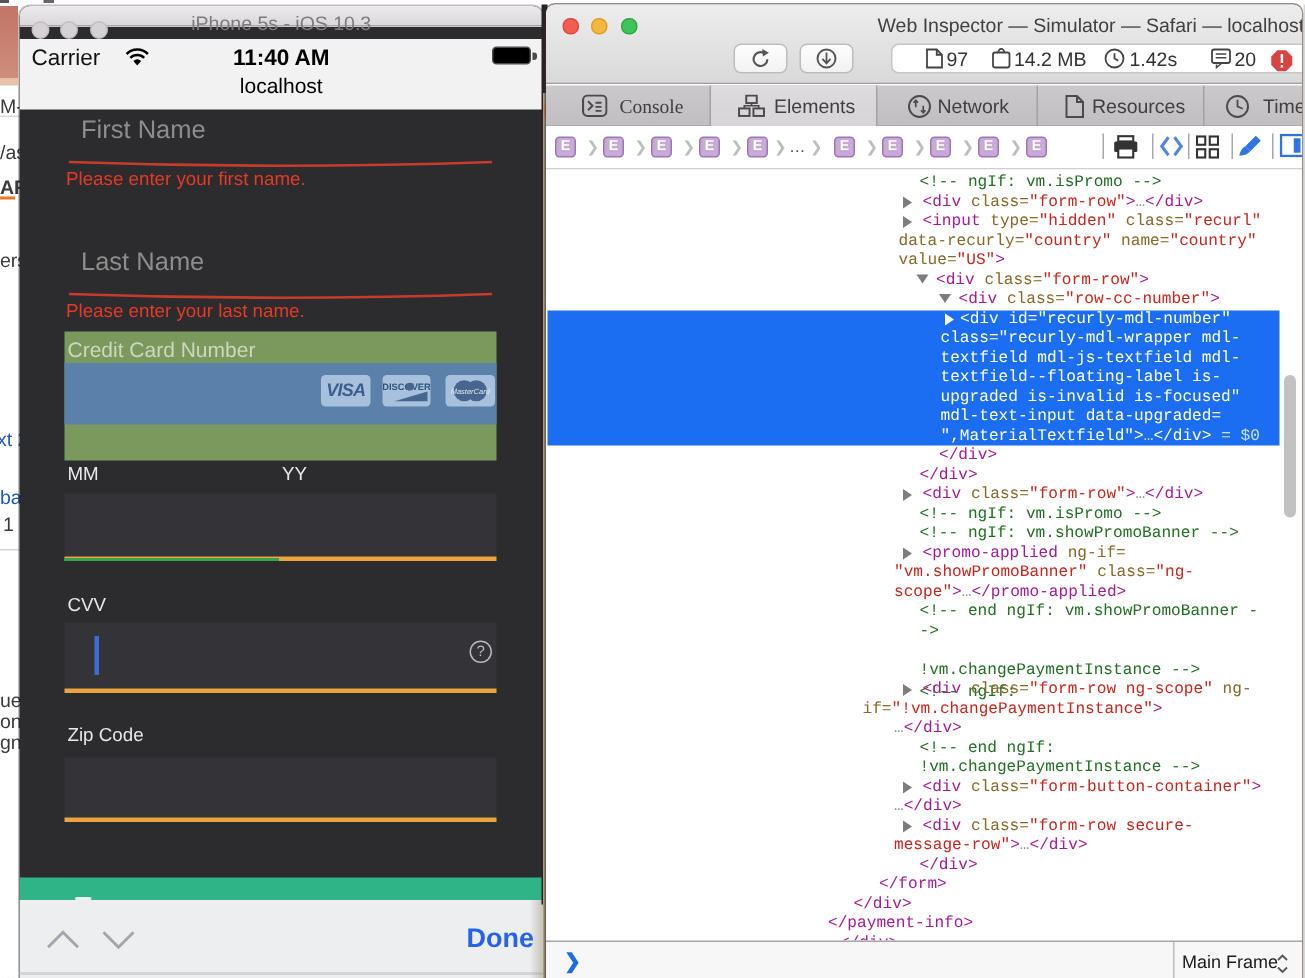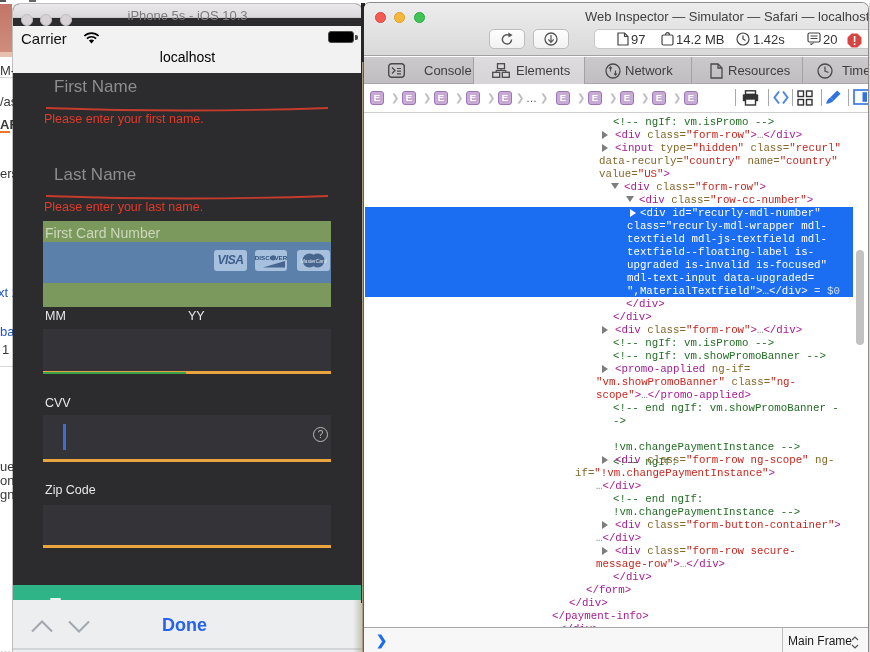--- a/index.html
+++ b/index.html
@@ -90,40 +90,41 @@
     <div class="tl" style="left:47px;"></div>
     <div id="sim-titletext">iPhone 5s - iOS 10.3</div>
   </div>
   <div id="sim-status">
     <div class="abs" style="left:8px;top:4px;font-size:15px;color:#111;">Carrier</div>
     <svg class="abs" style="left:70px;top:6px;" width="17" height="13" viewBox="0 0 17 13">
       <path d="M8.5 11.6 L5.9 8.6 A4.1 4.1 0 0 1 11.1 8.6 Z" fill="#000"></path>
       <path d="M3.9 6.6 A6.6 6.6 0 0 1 13.1 6.6" fill="none" stroke="#000" stroke-width="1.7"></path>
       <path d="M1.4 4 A10 10 0 0 1 15.6 4" fill="none" stroke="#000" stroke-width="1.7"></path>
     </svg>
+    <div class="abs" style="left:0;top:4px;width:100%;text-align:center;font-size:15px;font-weight:bold;color:#000;">11:40 AM</div>
     <div class="abs" style="left:0;top:23px;width:100%;text-align:center;font-size:14px;color:#000;">localhost</div>
 
     <div class="abs" style="left:315px;top:5px;width:26px;height:12px;border:1px solid #4a4a4a;border-radius:3px;background:#000;"></div>
     <div class="abs" style="left:342px;top:8.5px;width:2.5px;height:5px;background:#4a4a4a;border-radius:0 2px 2px 0;"></div>
   </div>
 
   <div class="abs" style="left:41px;top:73px;font-size:17px;color:#8d8d8d;">First Name</div>
   <svg class="abs" style="left:31px;top:101.5px;" width="286" height="7" viewBox="0 0 286 7">
       <path d="M2 2 Q143 7 284 2" fill="none" stroke="#c63c2c" stroke-width="1.8"></path>
     </svg>
   <div class="abs" style="left:31px;top:108px;font-size:12.5px;color:#e23b2a;">Please enter your first name.</div>
 
   <div class="abs" style="left:41px;top:161px;font-size:17px;color:#8d8d8d;">Last Name</div>
   <svg class="abs" style="left:31px;top:189.5px;" width="286" height="7" viewBox="0 0 286 7">
       <path d="M2 2 Q143 7 284 2" fill="none" stroke="#c63c2c" stroke-width="1.8"></path>
     </svg>
   <div class="abs" style="left:31px;top:196px;font-size:12.5px;color:#e23b2a;">Please enter your last name.</div>
 
   <div class="abs" style="left:30px;top:217px;width:288px;height:86px;background:#7b995c;"></div>
-  <div class="abs" style="left:32px;top:221px;font-size:14px;color:#ccd7bd;">First Card Number</div>
+  <div class="abs" style="left:32px;top:221px;font-size:14px;color:#ccd7bd;">Credit Card Number</div>
   <div class="abs" style="left:30px;top:238px;width:288px;height:41px;background:#5b80a9;"></div>
 
   <div class="abs" style="left:201px;top:246px;width:33px;height:21px;background:#a6c0de;border-radius:3px;color:#3d5e8c;font-size:12px;font-weight:bold;font-style:italic;text-align:center;line-height:21px;letter-spacing:-0.5px;">VISA</div>
   <div class="abs" style="left:242px;top:246px;width:32px;height:21px;background:#a6c0de;border-radius:3px;"></div>
   <svg class="abs" style="left:242px;top:246px;" width="32" height="21" viewBox="0 0 32 21">
     <text x="16" y="10" font-size="6.2" font-weight="bold" fill="#32517c" text-anchor="middle" font-family="Liberation Sans">DISCOVER</text>
     <path d="M8 17.5 L30 11 L30 17.5 Z" fill="#47658e"></path>
     <circle cx="18.2" cy="7.8" r="2.6" fill="#47658e"></circle>
   </svg>
   <div class="abs" style="left:284px;top:246px;width:33px;height:21px;background:#a6c0de;border-radius:3px;"></div>
@@ -150,21 +151,21 @@
   <div class="abs" style="left:30px;top:540.5px;width:288px;height:3px;background:#eaa53e;"></div>
 
   <div class="abs" style="left:0;top:581px;width:349px;height:15px;background:#2eb487;"></div>
   <div class="abs" style="left:37px;top:593.5px;width:11px;height:2.5px;background:#e8f4ef;border-radius:1.5px;"></div>
 
   <div class="abs" style="left:0;top:596px;width:349px;height:52px;background:#eceef0;"></div>
   <svg class="abs" style="left:18px;top:616px;" width="76" height="13" viewBox="0 0 76 13">
     <polyline points="1,11.5 11,1.5 21,11.5" fill="none" stroke="#a2a7ad" stroke-width="2"></polyline>
     <polyline points="38,1.5 48,11.5 58,1.5" fill="none" stroke="#a2a7ad" stroke-width="2"></polyline>
   </svg>
-  <div class="abs" style="left:0;top:611px;width:343px;text-align:center;font-size:18px;font-weight:bold;color:#2563ee;">Done</div>
+  <div class="abs" style="left:0;top:611px;width:343px;text-align:right;font-size:18px;font-weight:bold;color:#2563ee;">Done</div>
   <div class="abs" style="left:0;top:644px;width:349px;height:1.5px;background:#d2d5d8;"></div>
   <div class="abs" style="left:340px;top:596px;width:9px;height:52px;background:linear-gradient(90deg,rgba(160,150,120,0),rgba(150,140,110,0.45));"></div>
 </div>
 
 <div class="abs" style="left:360.5px;top:3px;width:4px;height:600px;background:#282325;"></div>
 
 <div class="abs" style="left:362px;top:62px;width:3px;height:590px;background:#a89d80;"></div>
 <div class="abs" style="left:362.5px;top:70px;width:2px;height:8px;background:#d07a2e;"></div>
 
 <div id="insp">
@@ -213,21 +214,21 @@
       <rect x="6.8" y="10.3" width="1.6" height="1.7" fill="#fff"></rect>
     </svg>
   </div>
   <div id="insp-tabs">
     <div class="tab" style="left:0;width:110px;">
       <svg class="abs" style="left:24px;top:6px;" width="17" height="15" viewBox="0 0 17 15">
         <rect x="0.7" y="0.7" width="15.6" height="13.6" rx="3" fill="none" stroke="#4a4a4a" stroke-width="1.4"></rect>
         <path d="M4 4.5 L7 7.5 L4 10.5" fill="none" stroke="#4a4a4a" stroke-width="1.3"></path>
         <path d="M9 5.5 L13 5.5 M9 8.2 L13 8.2 M9 10.9 L13 10.9" stroke="#4a4a4a" stroke-width="1.2"></path>
       </svg>
-      <div class="tablabel" style="left:60px;">Console</div>
+      <div class="tablabel" style="left:49px;font-family:Liberation Serif, serif;">Console</div>
     </div>
     <div class="tab tabsel" style="left:110px;width:111px;">
       <svg class="abs" style="left:18px;top:6px;" width="18" height="15" viewBox="0 0 18 15">
         <rect x="5.5" y="0.7" width="7" height="5" fill="none" stroke="#4a4a4a" stroke-width="1.3"></rect>
         <rect x="0.7" y="9.3" width="7" height="5" fill="none" stroke="#4a4a4a" stroke-width="1.3"></rect>
         <rect x="10.3" y="9.3" width="7" height="5" fill="none" stroke="#4a4a4a" stroke-width="1.3"></rect>
         <path d="M9 5.7 L9 7.5 M4.2 9.3 L4.2 7.5 L13.8 7.5 L13.8 9.3" fill="none" stroke="#4a4a4a" stroke-width="1.1"></path>
       </svg>
       <div class="tablabel" style="left:42px;">Elements</div>
     </div>

